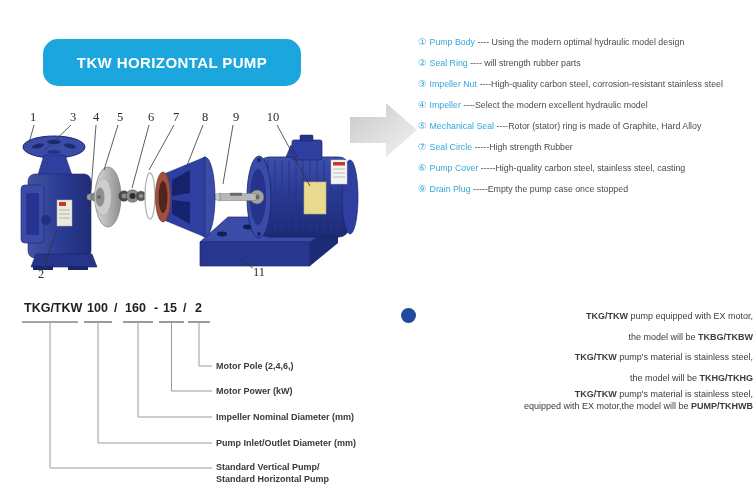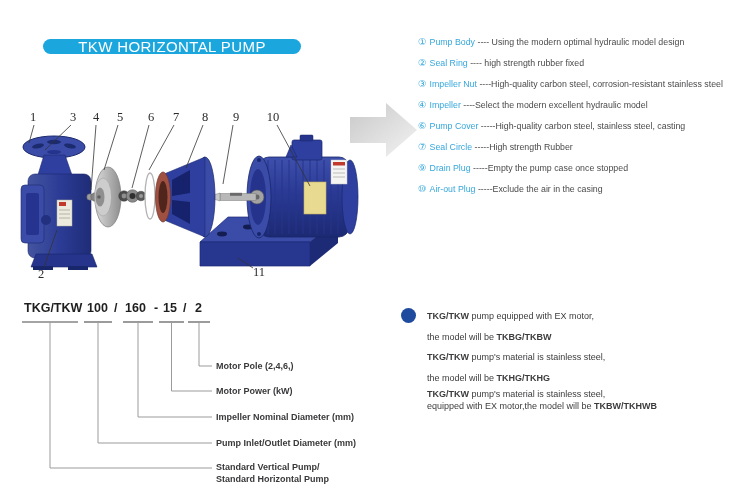--- a/index.html
+++ b/index.html
@@ -1,35 +1,35 @@
 <!DOCTYPE html>
 <html><head>
 <meta charset="utf-8">
 <style>
   html,body{margin:0;padding:0;background:#fff;}
   .page{position:relative;width:756px;height:500px;background:#ffffff;overflow:hidden;
         font-family:"Liberation Sans","DejaVu Sans",sans-serif;color:#4a4a4c;}
 
   
-  .banner{position:absolute;left:43px;top:39px;width:258px;height:15px;background:#1ba6de;
+  .banner{position:absolute;left:43px;top:39px;width:258px;height:47px;background:#1ba6de;
           border-radius:15px;display:flex;align-items:center;justify-content:center;
-          color:#ffffff;font-weight:normal;font-size:15px;letter-spacing:.4px;}
+          color:#ffffff;font-weight:bold;font-size:15px;letter-spacing:.4px;}
 
   
   .diagram-svg{position:absolute;left:0;top:90px;}
   .model-svg{position:absolute;left:0;top:295px;}
 
   
   .parts-list{position:absolute;left:418px;top:36px;width:336px;font-size:8.8px;line-height:11px;color:#4a4a4c;}
   .part-item{padding-left:15px;text-indent:-15px;margin-bottom:9px;}
   .circ{color:#35a7dc;font-family:"DejaVu Sans",sans-serif;font-size:9.5px;margin-right:3px;}
   .pname,.pcyan{color:#35a7dc;}
 
   
-  .notes{position:absolute;left:401px;top:306px;width:352px;font-size:9px;color:#3c3c3e;}
+  .notes{position:absolute;left:401px;top:306px;width:352px;font-size:9px;color:#3c3c3e;text-align:right;}
   .bullet{position:absolute;left:0;top:2px;width:15px;height:15px;border-radius:50%;background:#1e4b9e;}
   .notes-body{margin-left:26px;}
   .note{line-height:20.5px;}
   .note.tight{line-height:11.5px;margin-top:1px;}
   .b{font-weight:bold;}
 
   
   .callout{font-family:"Liberation Serif","DejaVu Serif",serif;font-size:12.5px;fill:#2b2b2b;}
   .code-seg{font-family:"Liberation Sans",sans-serif;font-size:12.5px;font-weight:bold;fill:#1f1f1f;}
   .code-label{font-family:"Liberation Sans",sans-serif;font-size:9px;font-weight:600;fill:#39393b;}
@@ -181,27 +181,27 @@
       <text class="callout" x="205" y="31">8</text>
       <text class="callout" x="236" y="31">9</text>
       <text class="callout" x="273" y="31">10</text>
       <text class="callout" x="41" y="188">2</text>
       <text class="callout" x="259" y="186">11</text>
     </g>
   </svg>
 
   <div class="parts-list">
     <div class="part-item"><span class="circ">①</span><span class="pname">Pump Body</span><span class="pcyan"></span><span> ---- Using the modern optimal hydraulic model design</span></div>
-    <div class="part-item"><span class="circ">②</span><span class="pname">Seal Ring</span><span class="pcyan"></span><span> ---- high strength rubber fixed</span></div>
+    <div class="part-item"><span class="circ">②</span><span class="pname">Seal Ring</span><span class="pcyan"></span><span> ---- will strength rubber parts</span></div>
     <div class="part-item"><span class="circ">③</span><span class="pname">Impeller Nut</span><span class="pcyan"></span><span> ----High-quality carbon steel, corrosion-resistant stainless steel</span></div>
     <div class="part-item"><span class="circ">④</span><span class="pname">Impeller</span><span class="pcyan"></span><span> ----Select the modern excellent hydraulic model</span></div>
+    <div class="part-item"><span class="circ">⑤</span><span class="pname">Mechanical Seal</span><span class="pcyan"></span><span> ----Rotor (stator) ring is made of Graphite, Hard Alloy</span></div>
+    <div class="part-item"><span class="circ">⑦</span><span class="pname">Seal Circle</span><span class="pcyan"></span><span> -----High strength Rubber</span></div>
     <div class="part-item"><span class="circ">⑥</span><span class="pname">Pump Cover</span><span class="pcyan"></span><span> -----High-quality carbon steel, stainless steel, casting</span></div>
-    <div class="part-item"><span class="circ">⑦</span><span class="pname">Seal Circle</span><span class="pcyan"></span><span> -----High strength Rubber</span></div>
     <div class="part-item"><span class="circ">⑨</span><span class="pname">Drain Plug</span><span class="pcyan"></span><span> -----Empty the pump case once stopped</span></div>
-    <div class="part-item"><span class="circ">⑩</span><span class="pname">Air-out Plug</span><span class="pcyan"></span><span> -----Exclude the air in the casing</span></div>
   </div>
 
   <svg class="model-svg" width="400" height="205" viewBox="0 0 400 205">
     <g>
       <text class="code-seg" x="24" y="17">TKG/TKW</text>
       <text class="code-seg" x="87" y="17">100</text>
       <text class="code-seg" x="114" y="17">/</text>
       <text class="code-seg" x="125" y="17">160</text>
       <text class="code-seg" x="154" y="17">-</text>
       <text class="code-seg" x="163" y="17">15</text>
@@ -236,18 +236,18 @@
       <div class="note">
         <span class="b">TKG/TKW</span><span> pump equipped with EX motor,</span><br>
         <span>the model will be </span><span class="b">TKBG/TKBW</span>
       </div>
       <div class="note">
         <span class="b">TKG/TKW</span><span> pump's material is stainless steel,</span><br>
         <span>the model will be </span><span class="b">TKHG/TKHG</span>
       </div>
       <div class="note tight">
         <span class="b">TKG/TKW</span><span> pump's material is stainless steel,</span><br>
-        <span>equipped with EX motor,the model will be </span><span class="b">TKBW/TKHWB</span>
+        <span>equipped with EX motor,the model will be </span><span class="b">PUMP/TKHWB</span>
       </div>
     </div>
   </div>
 
 </div>
 
 </body></html>

